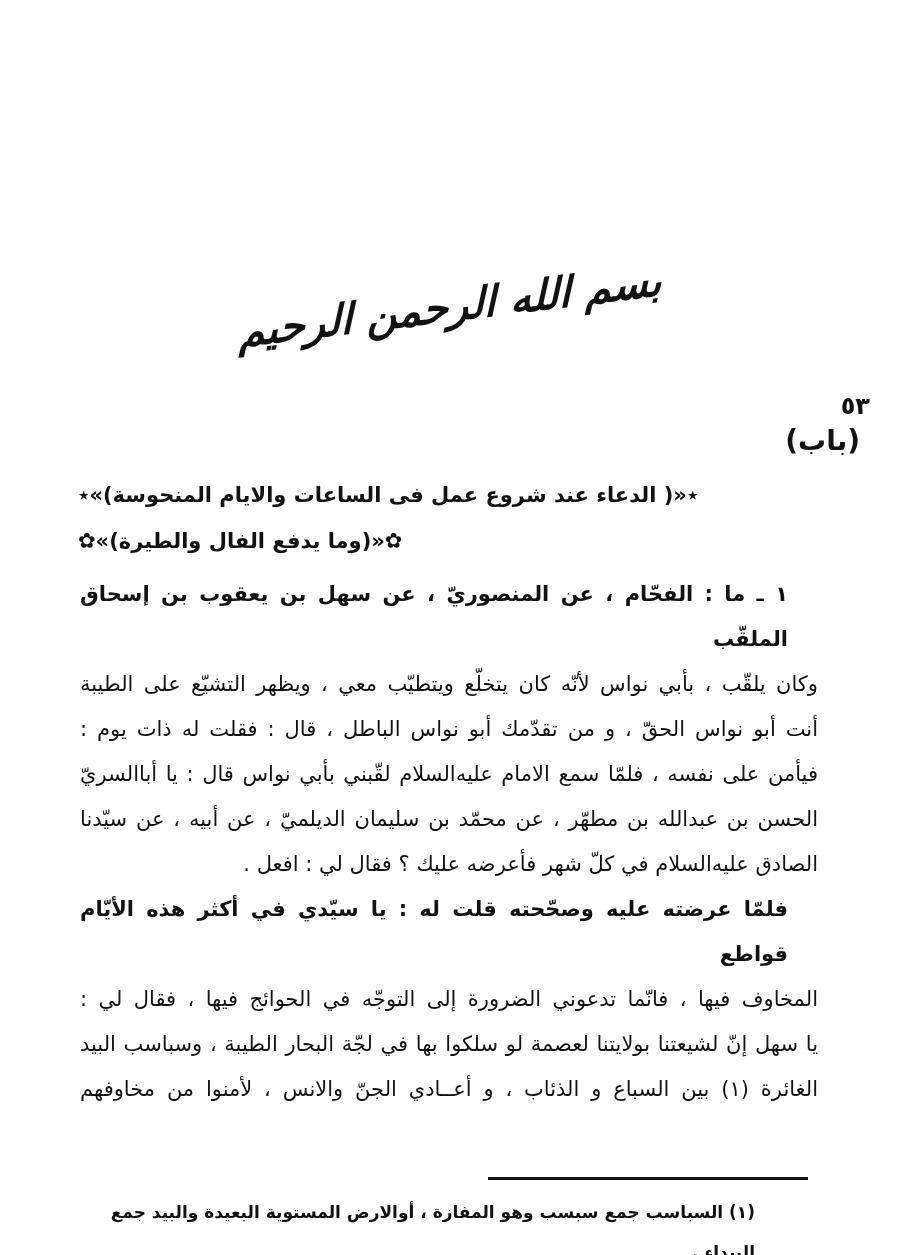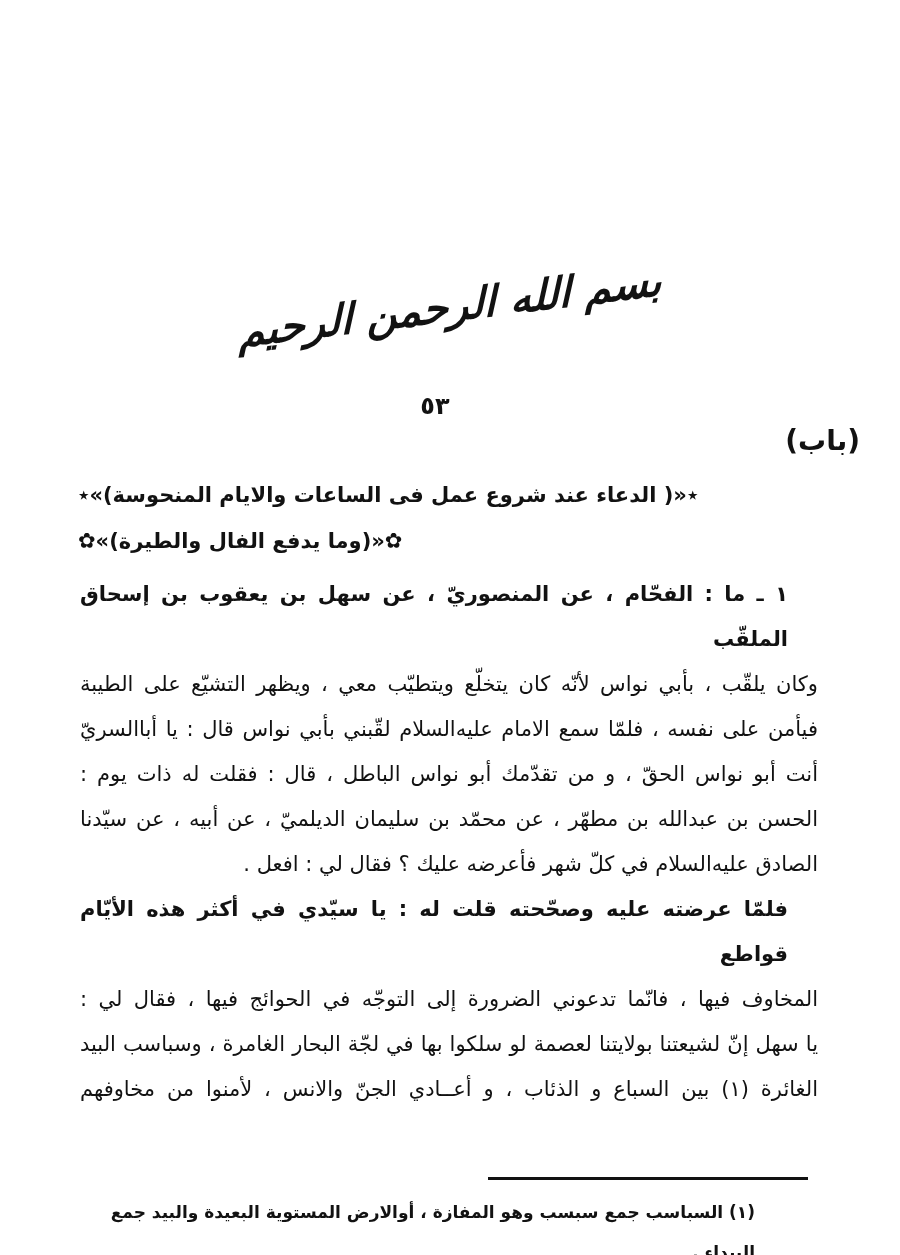--- a/index.html
+++ b/index.html
@@ -20,21 +20,21 @@
   }
   .basmala {
     display:inline-block;
     font-size:42px; font-weight:bold; font-style:italic;
     transform:rotate(-7deg) skewX(-6deg);
     letter-spacing:0;
     white-space:nowrap;
   }
   .page-num {
     position:absolute; top:392px; left:0; right:30px;
-    text-align:center;
+    text-align:right;
     font-size:24px; font-weight:bold;
   }
   .bab {
     position:absolute; top:424px; left:0; right:40px;
     font-size:28px; font-weight:bold;
   }
   .title-line {
     position:absolute; left:78px; right:80px;
     text-align:left;
     font-size:21px; font-weight:bold;
@@ -76,27 +76,27 @@
   <div class="page-num">٥٣</div>
 
   <div class="bab">(باب)</div>
 
   <div class="title-line title-1">٭«( الدعاء عند شروع عمل فى الساعات والايام المنحوسة)»٭</div>
   <div class="title-line title-2">✿«(وما يدفع الفال والطيرة)»✿</div>
 
   <div class="body-text">
       <div class="line first">١ ـ ما : الفحّام ، عن المنصوريّ ، عن سهل بن يعقوب بن إسحاق الملقّب</div>
       <div class="line">وكان يلقّب ، بأبي نواس لأنّه كان يتخلّع ويتطيّب معي ، ويظهر التشيّع على الطيبة</div>
+      <div class="line">أنت أبو نواس الحقّ ، و من تقدّمك أبو نواس الباطل ، قال : فقلت له ذات يوم :</div>
       <div class="line">فيأمن على نفسه ، فلمّا سمع الامام عليه‌السلام لقّبني بأبي نواس قال : يا أباالسريّ</div>
-      <div class="line">أنت أبو نواس الحقّ ، و من تقدّمك أبو نواس الباطل ، قال : فقلت له ذات يوم :</div>
       <div class="line">الحسن بن عبدالله بن مطهّر ، عن محمّد بن سليمان الديلميّ ، عن أبيه ، عن سيّدنا</div>
       <div class="line short-end">الصادق عليه‌السلام في كلّ شهر فأعرضه عليك ؟ فقال لي : افعل .</div>
       <div class="line first">فلمّا عرضته عليه وصحّحته قلت له : يا سيّدي في أكثر هذه الأيّام قواطع</div>
       <div class="line">المخاوف فيها ، فانّما تدعوني الضرورة إلى التوجّه في الحوائج فيها ، فقال لي :</div>
-      <div class="line">يا سهل إنّ لشيعتنا بولايتنا لعصمة لو سلكوا بها في لجّة البحار الغامرة ، وسباسب البيد</div>
+      <div class="line">يا سهل إنّ لشيعتنا بولايتنا لعصمة لو سلكوا بها في لجّة البحار الطيبة ، وسباسب البيد</div>
       <div class="line">الغائرة (١) بين السباع و الذئاب ، و أعــادي الجنّ والانس ، لأمنوا من مخاوفهم</div>
     </div>
 
   <div class="fn-sep"></div>
 
   <div class="footnote">(١) السباسب جمع سبسب وهو المفازة ، أوالارض المستوية البعيدة والبيد جمع البيداء .</div>
 
 </div>
 
 </body></html>

